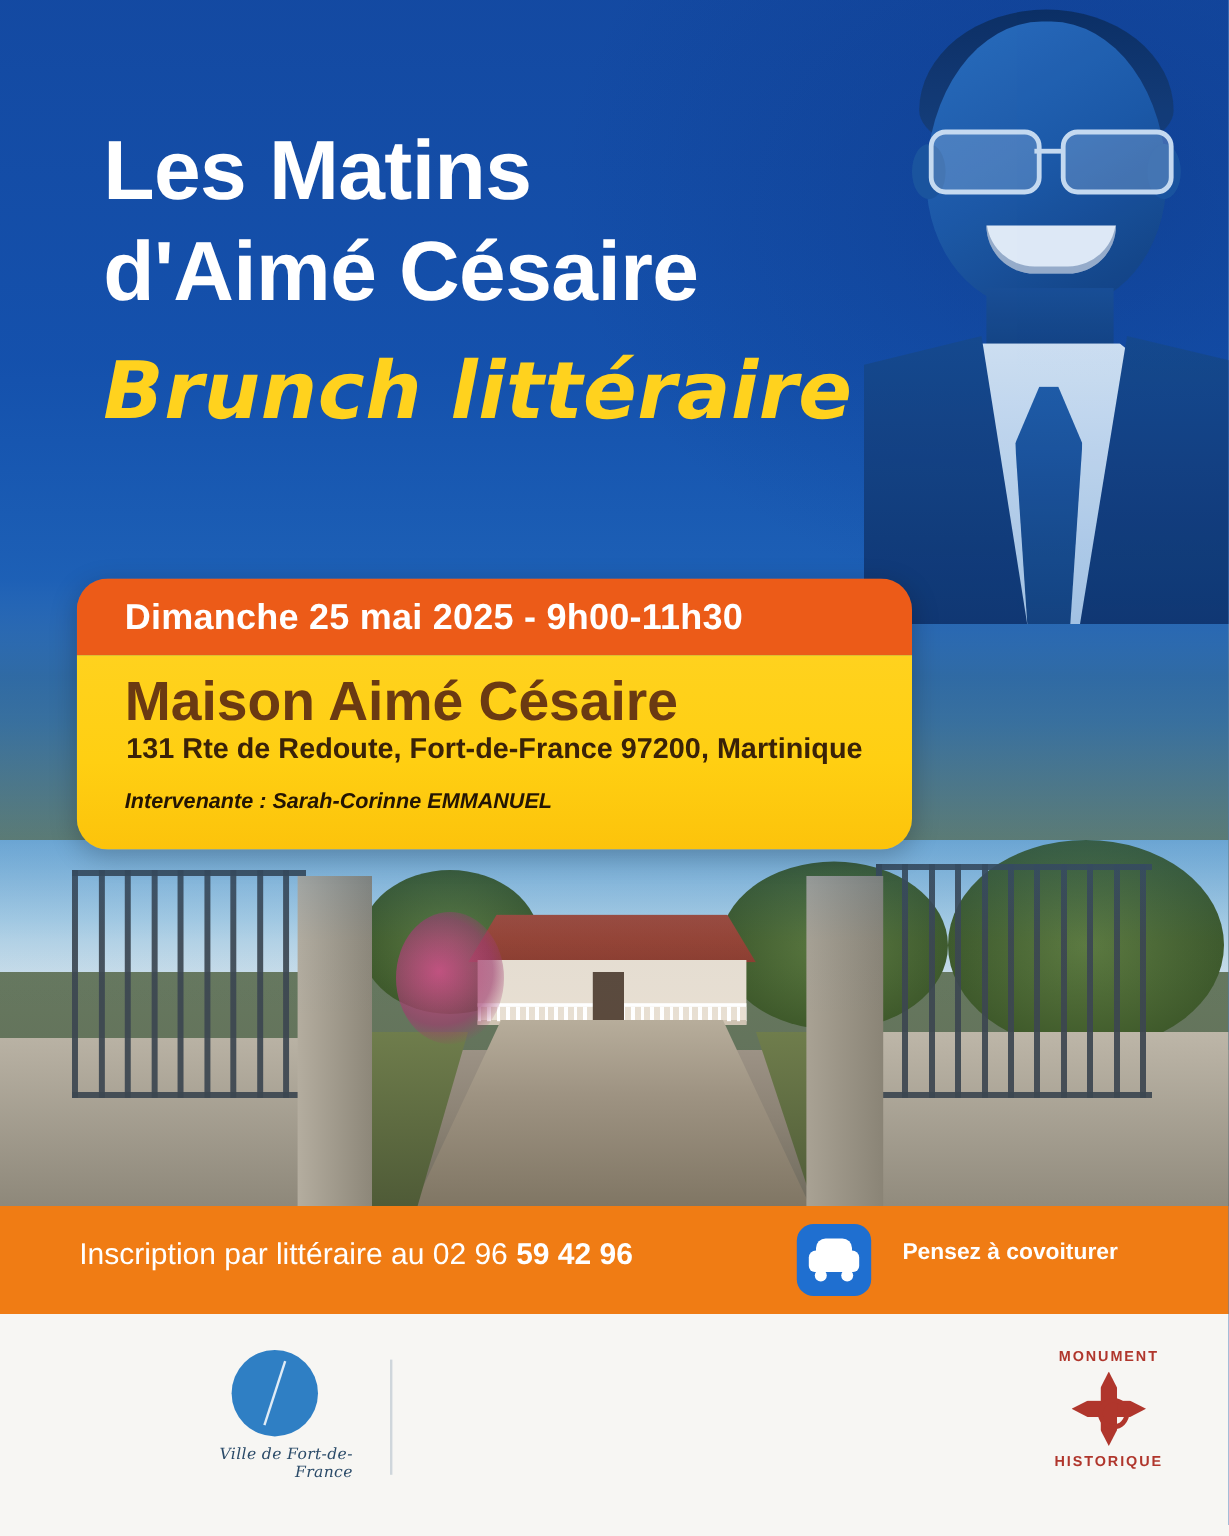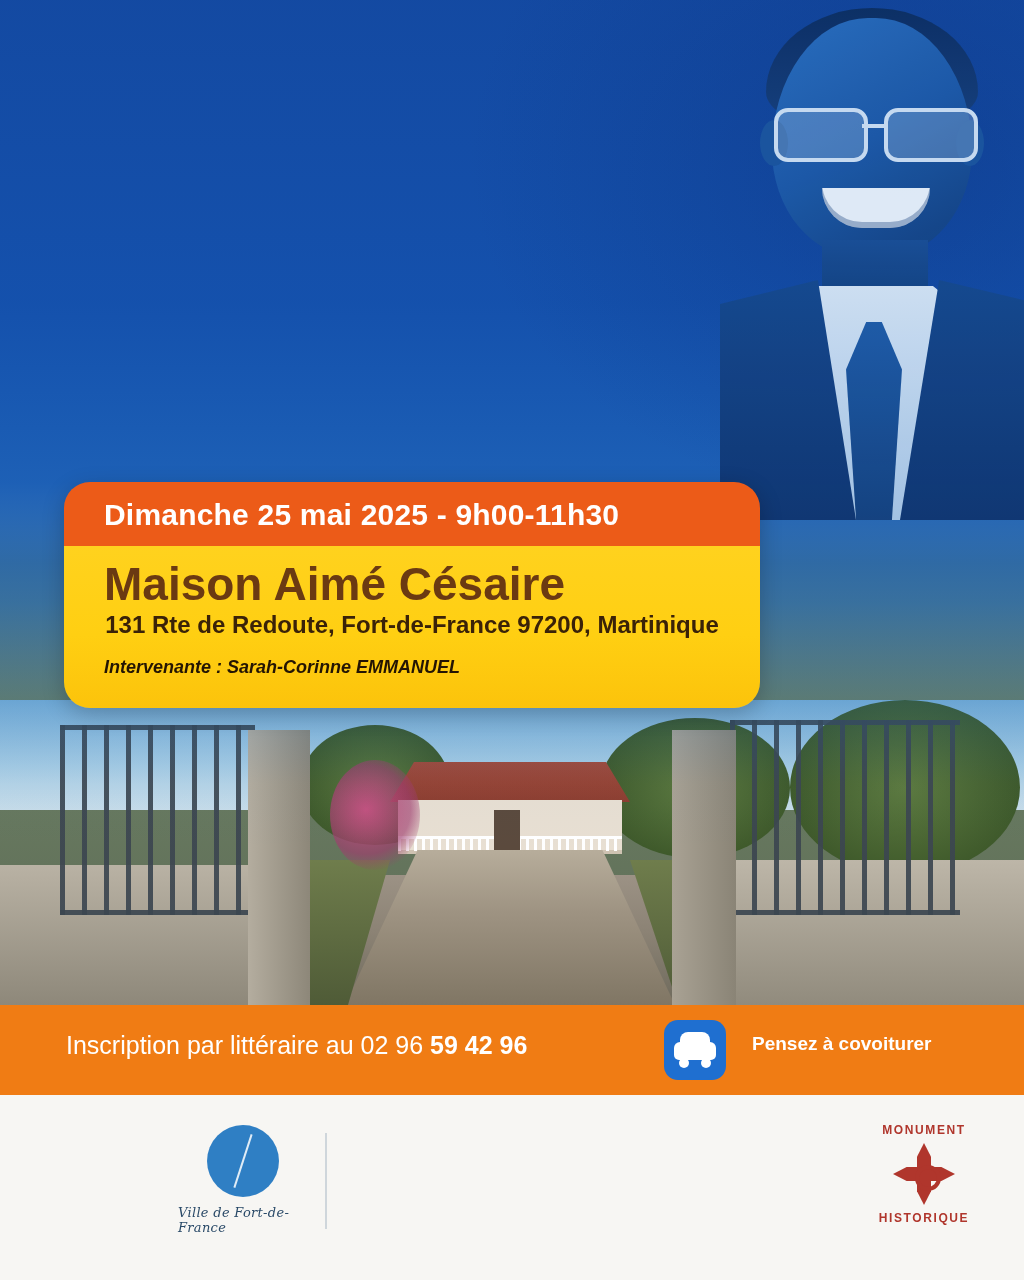--- a/index.html
+++ b/index.html
@@ -346,23 +346,23 @@
 
   
   .footer {
     position: absolute;
     left: 0; top: 1095px;
     width: 1024px; height: 185px;
     background: #f7f6f3;
   }
   .fdf-logo {
     position: absolute;
-    left: 178px; top: 30px;
+    left: 164px; top: 30px;
     width: 130px; height: 120px;
-    text-align: left;
+    text-align: right;
   }
   .fdf-mark {
     width: 72px; height: 72px;
     margin: 0 auto;
     border-radius: 50%;
     background: #2f7fc4;
     position: relative;
   }
   .fdf-mark::after {
     content: "";
@@ -511,20 +511,25 @@
         <div class="p-bridge"></div>
       </div>
       <div class="p-smile"></div>
       <div class="p-neck"></div>
       <div class="p-shirt"></div>
       <div class="p-jacket-l"></div>
       <div class="p-jacket-r"></div>
       <div class="p-tie"></div>
     </div>
 
+    <div class="title-block">
+      <div class="title-line">Les Matins</div>
+      <div class="title-line">d'Aimé Césaire</div>
+      <div class="subtitle">Brunch littéraire</div>
+    </div>
 
     <div class="card">
       <div class="card-top">
         <div class="card-top-text">Dimanche 25 mai 2025 - 9h00-11h30</div>
       </div>
       <div class="card-body">
         <div class="card-venue">Maison Aimé Césaire</div>
         <div class="card-address">131 Rte de Redoute, Fort-de-France 97200, Martinique</div>
         <div class="card-speaker">Intervenante : Sarah-Corinne EMMANUEL</div>
       </div>

